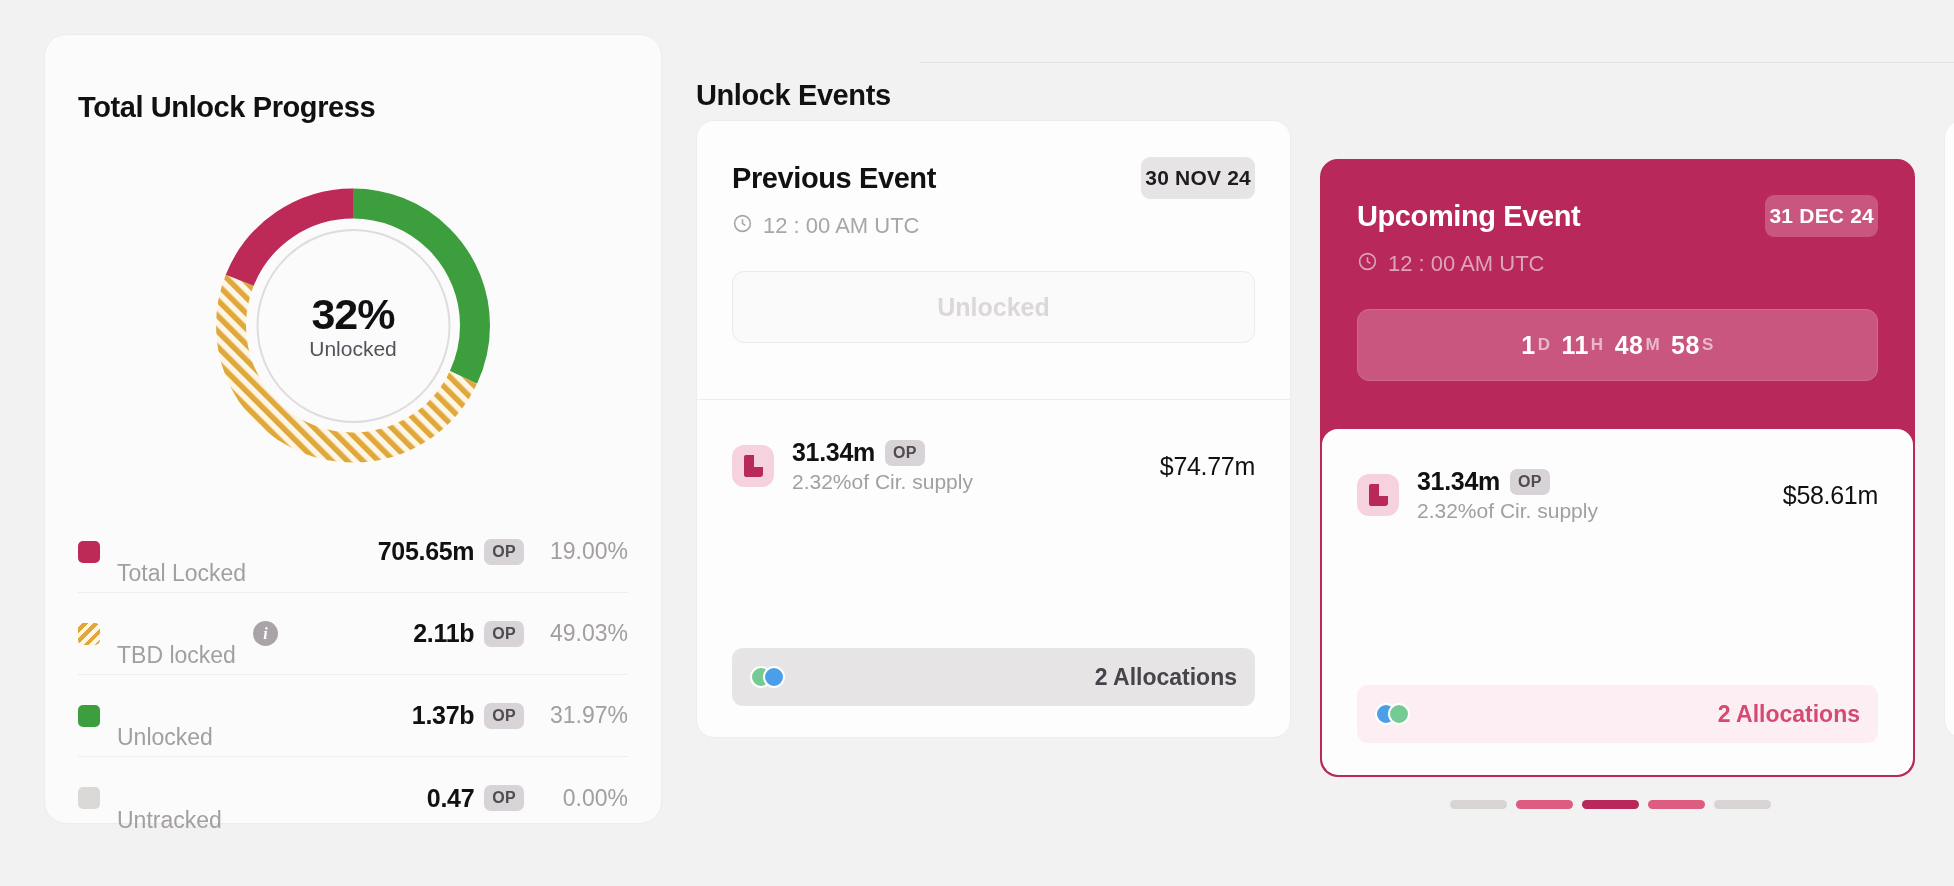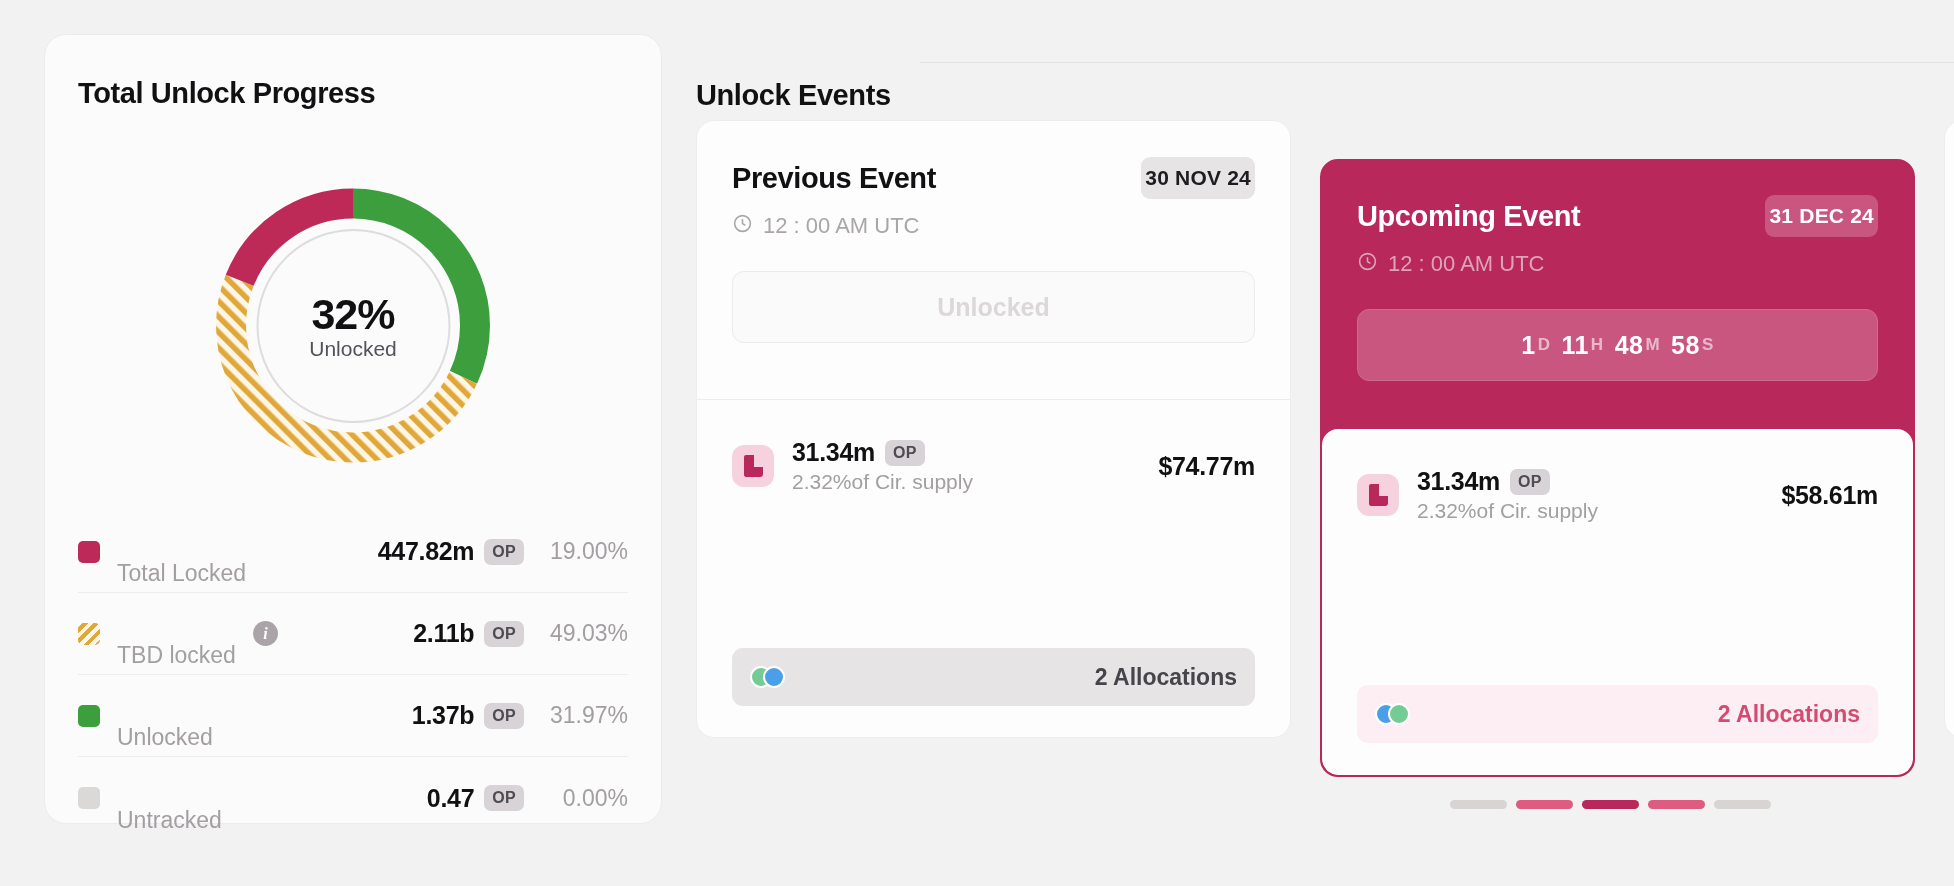--- a/index.html
+++ b/index.html
@@ -17,21 +17,21 @@
   .progress-card {
     position: absolute;
     left: 44px; top: 34px;
     width: 618px; height: 790px;
     background: #fbfbfb;
     border: 1px solid #ececec;
     border-radius: 22px;
   }
   .progress-title {
     position: absolute;
-    left: 33px; top: 42px;
+    left: 33px; top: 56px;
     font-size: 29px;
     font-weight: 700;
     color: #111114;
     letter-spacing: -0.4px;
   }
 
   .donut-wrap {
     position: absolute;
     left: 50%; top: 148px;
     transform: translateX(-50%);
@@ -304,21 +304,21 @@
     color: #111114;
     letter-spacing: -0.3px;
   }
   .alloc-supply {
     font-size: 21px;
     color: #a29ea2;
   }
   .alloc-usd {
     margin-left: auto;
     font-size: 25px;
-    font-weight: 700;
+    font-weight: 400;
     color: #111114;
     letter-spacing: -0.3px;
   }
 
   .alloc-footer {
     position: absolute;
     left: 35px; right: 35px;
     bottom: 32px;
     height: 58px;
     border-radius: 11px;
@@ -393,21 +393,21 @@
         <div class="donut-sub">Unlocked</div>
       </div>
     </div>
 
     <div class="legend">
 
       <div class="legend-row">
         <span class="swatch" style="background:#bd2a57"></span>
         <span class="legend-label">Total Locked</span>
         <span class="legend-spacer"></span>
-        <span class="legend-value">447.82m</span>
+        <span class="legend-value">705.65m</span>
         <span class="token-chip">OP</span>
         <span class="legend-pct">19.00%</span>
       </div>
 
       <div class="legend-row">
         <span class="swatch hatch"></span>
         <span class="legend-label">TBD locked</span>
         <span class="info-dot">i</span>
         <span class="legend-spacer"></span>
         <span class="legend-value">2.11b</span>

